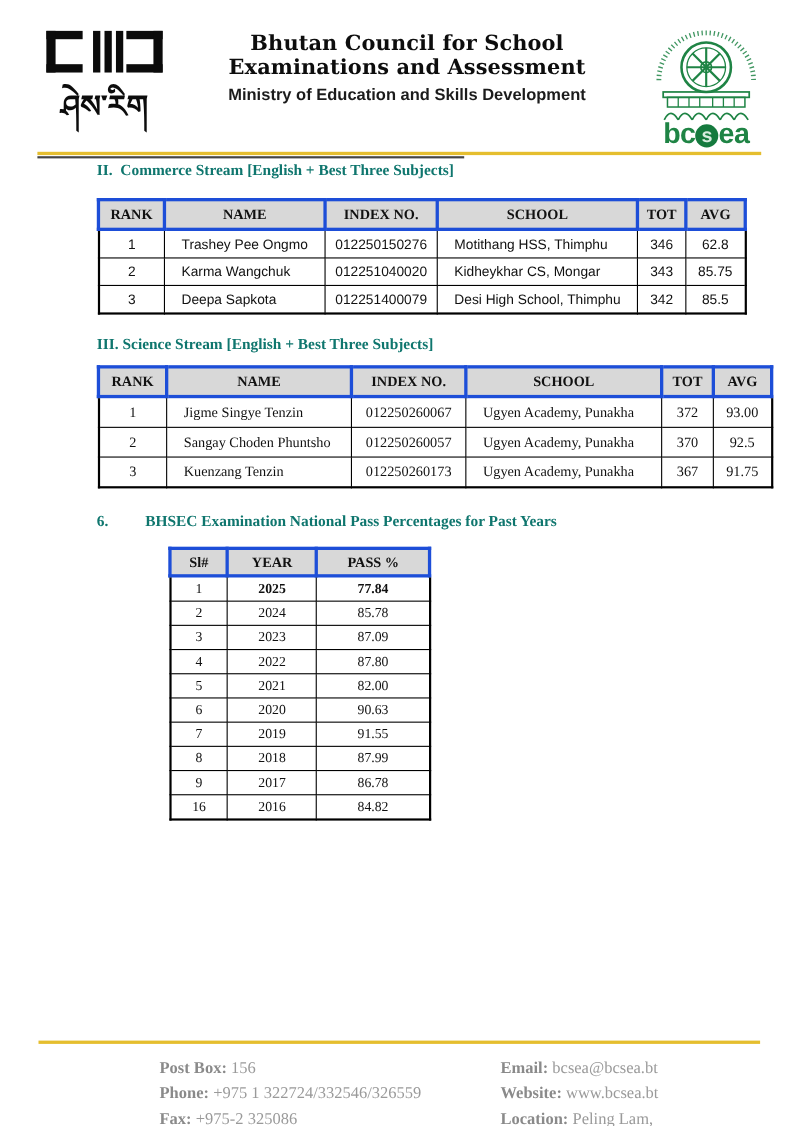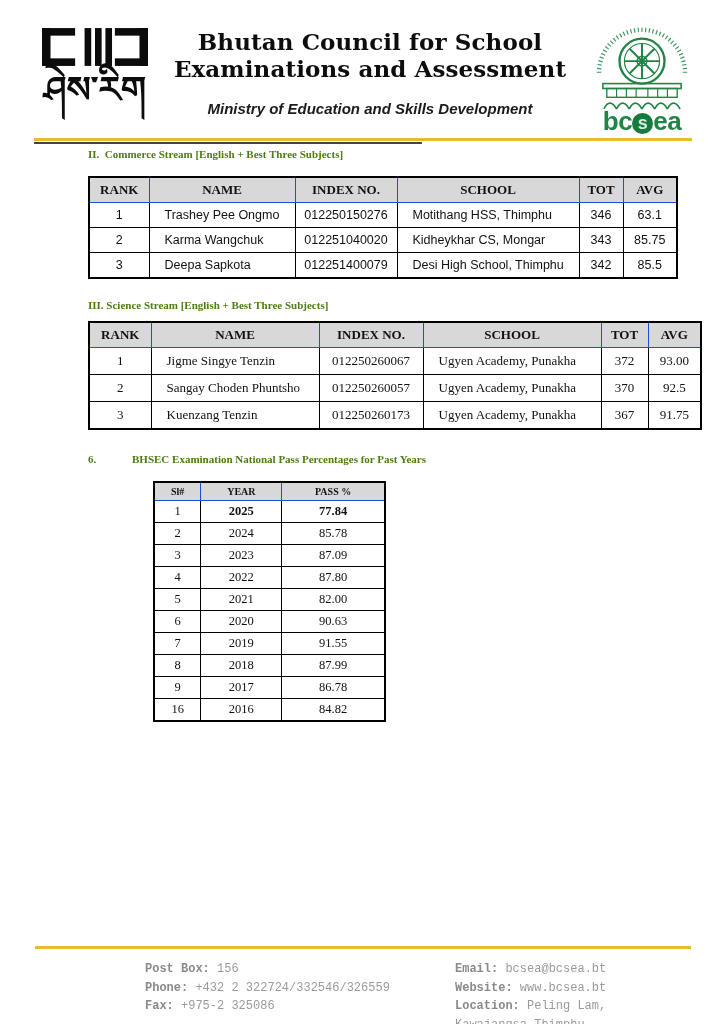--- a/index.html
+++ b/index.html
@@ -9,87 +9,87 @@
   }
   
   .header{
     box-sizing:border-box;height:138px;
     display:flex;align-items:flex-start;
     padding:26px 26px 0 36px;
   }
   .seal{width:118px;text-align:center;flex:none;}
   .seal-caption{
     font-family:"DejaVu Sans",sans-serif;font-weight:700;
-    font-size:36px;line-height:1.1;color:#0c0c0c;margin-top:2px;
+    font-size:28px;line-height:1.1;color:#0c0c0c;margin-top:14px;
   }
   .head-center{flex:1;text-align:center;padding-top:2px;}
   .dz-line{
     font-family:"DejaVu Sans","Liberation Serif",sans-serif;
     font-size:15px;line-height:1.3;color:#161616;margin-bottom:3px;
   }
   .council{
-    font-family:"DejaVu Serif",serif;font-weight:700;font-size:23px;
+    font-family:"DejaVu Serif",serif;font-weight:700;font-size:19px;
     letter-spacing:.1px;color:#0d0d0d;
   }
   .ministry,.govt{
     font-family:"Liberation Sans",sans-serif;font-weight:700;
-    font-size:15px;color:#1b1b1b;margin-top:18px;font-style:italic;
+    font-size:15px;color:#1b1b1b;margin-top:6px;
   }
   .brand{width:112px;flex:none;text-align:center;margin-top:-4px;}
   .bcsea-word{
     font-family:"Liberation Sans",sans-serif;font-weight:700;
     font-size:26px;color:#1F8445;line-height:1;margin-top:-2px;letter-spacing:-.5px;
   }
   .s-disc{
     display:inline-block;width:21px;height:21px;border-radius:50%;
     background:#157A3E;color:#d7ecdf;font-size:18px;line-height:21px;
     text-align:center;vertical-align:1px;letter-spacing:0;
   }
   
   .gold-rule{margin:0 32px 0 34px;height:3px;background:#E5BE2F;}
   .dark-rule{margin:1px 0 0 34px;width:388px;height:2px;background:#454545;}
   
   .main{padding-left:88px;}
   .sec-heading{
-    font-weight:700;font-size:11px;line-height:1.2;margin:0;
-    white-space:pre-wrap;color:#4d7c0f;
+    font-weight:700;font-size:14px;line-height:1.2;margin:0;
+    white-space:pre-wrap;color:#0f766e;
   }
   .h-commerce{margin-top:4px;}
   .h-science{margin-top:20px;}
   .h-pass{margin-top:23px;display:flex;}
   .h-pass .num{width:44px;flex:none;}
   table{border-collapse:collapse;border:2px solid #000;background:#fff;}
   th{
-    background:#D8D8D8;border:1px solid #1d4ed8;font-weight:700;
+    background:#D8D8D8;border:3px solid #1d4ed8;font-weight:700;
     font-size:13px;padding:4px 2px;font-family:"Liberation Serif",serif;
   }
   td{border:1px solid #000;font-size:13px;padding:5px 6px;text-align:center;}
   td.l{text-align:left;padding-left:15px;}
   .t-commerce{margin-top:15px;}
   .t-commerce td{font-family:"Liberation Sans",sans-serif;font-size:12.5px;}
   .t-science{margin-top:9px;}
   .t-science td{font-family:"Liberation Serif",serif;}
   .t-pass{margin-left:65px;margin-top:14px;}
-  .t-pass th{padding:3px 16px;font-size:10px;}
+  .t-pass th{padding:3px 16px;font-size:13px;}
   .t-pass td{padding:3px 2px;font-size:12.5px;}
   .t-pass tr.hl td{font-weight:700;}
   
   .t-commerce col.c1{width:60px}.t-commerce col.c2{width:146px}
   .t-commerce col.c3{width:102px}.t-commerce col.c4{width:182px}
   .t-commerce col.c5{width:44px}.t-commerce col.c6{width:54px}
   .t-science col.c1{width:62px}.t-science col.c2{width:168px}
   .t-science col.c3{width:104px}.t-science col.c4{width:178px}
   .t-science col.c5{width:47px}.t-science col.c6{width:53px}
   .t-pass col.c1{width:34px}.t-pass col.c2{width:81px}.t-pass col.c3{width:103px}
   
   .footer{position:absolute;left:35px;right:33px;top:946px;}
   .f-line{height:3px;background:#E5BE2F;}
   .f-cols{
     position:relative;height:60px;margin-top:11px;
-    font-family:Liberation Mono, monospace;font-size:12px;
+    font-family:Liberation Serif, serif;font-size:15px;
     color:#9a9a9a;line-height:1.55;
   }
   .f-col1{position:absolute;left:110px;top:0;}
   .f-col2{position:absolute;left:420px;top:0;}
   .f-label{font-weight:700;color:#8a8a8a;}
   svg{display:block;margin:0 auto;}
 </style>
 </head>
 <body>
 
@@ -170,21 +170,21 @@
         <th>AVG</th>
       </tr>
     </thead>
     <tbody>
       <tr>
         <td>1</td>
         <td class="l">Trashey Pee Ongmo</td>
         <td>012250150276</td>
         <td class="l">Motithang HSS, Thimphu</td>
         <td>346</td>
-        <td>63.1</td>
+        <td>62.8</td>
       </tr>
       <tr>
         <td>2</td>
         <td class="l">Karma Wangchuk</td>
         <td>012251040020</td>
         <td class="l">Kidheykhar CS, Mongar</td>
         <td>343</td>
         <td>85.75</td>
       </tr>
       <tr>
@@ -319,21 +319,21 @@
     </tbody>
   </table>
 
 </div>
 
 <div class="footer">
   <div class="f-line"></div>
   <div class="f-cols">
     <div class="f-col1">
       <div><span class="f-label">Post Box:</span><span> 156</span></div>
-      <div><span class="f-label">Phone:</span><span> +432 2 322724/332546/326559</span></div>
+      <div><span class="f-label">Phone:</span><span> +975 1 322724/332546/326559</span></div>
       <div><span class="f-label">Fax:</span><span> +975-2 325086</span></div>
     </div>
     <div class="f-col2">
       <div><span class="f-label">Email:</span><span> bcsea@bcsea.bt</span></div>
       <div><span class="f-label">Website:</span><span> www.bcsea.bt</span></div>
       <div><span class="f-label">Location:</span><span> Peling Lam, Kawajangsa,Thimphu</span></div>
     </div>
   </div>
 </div>
 

